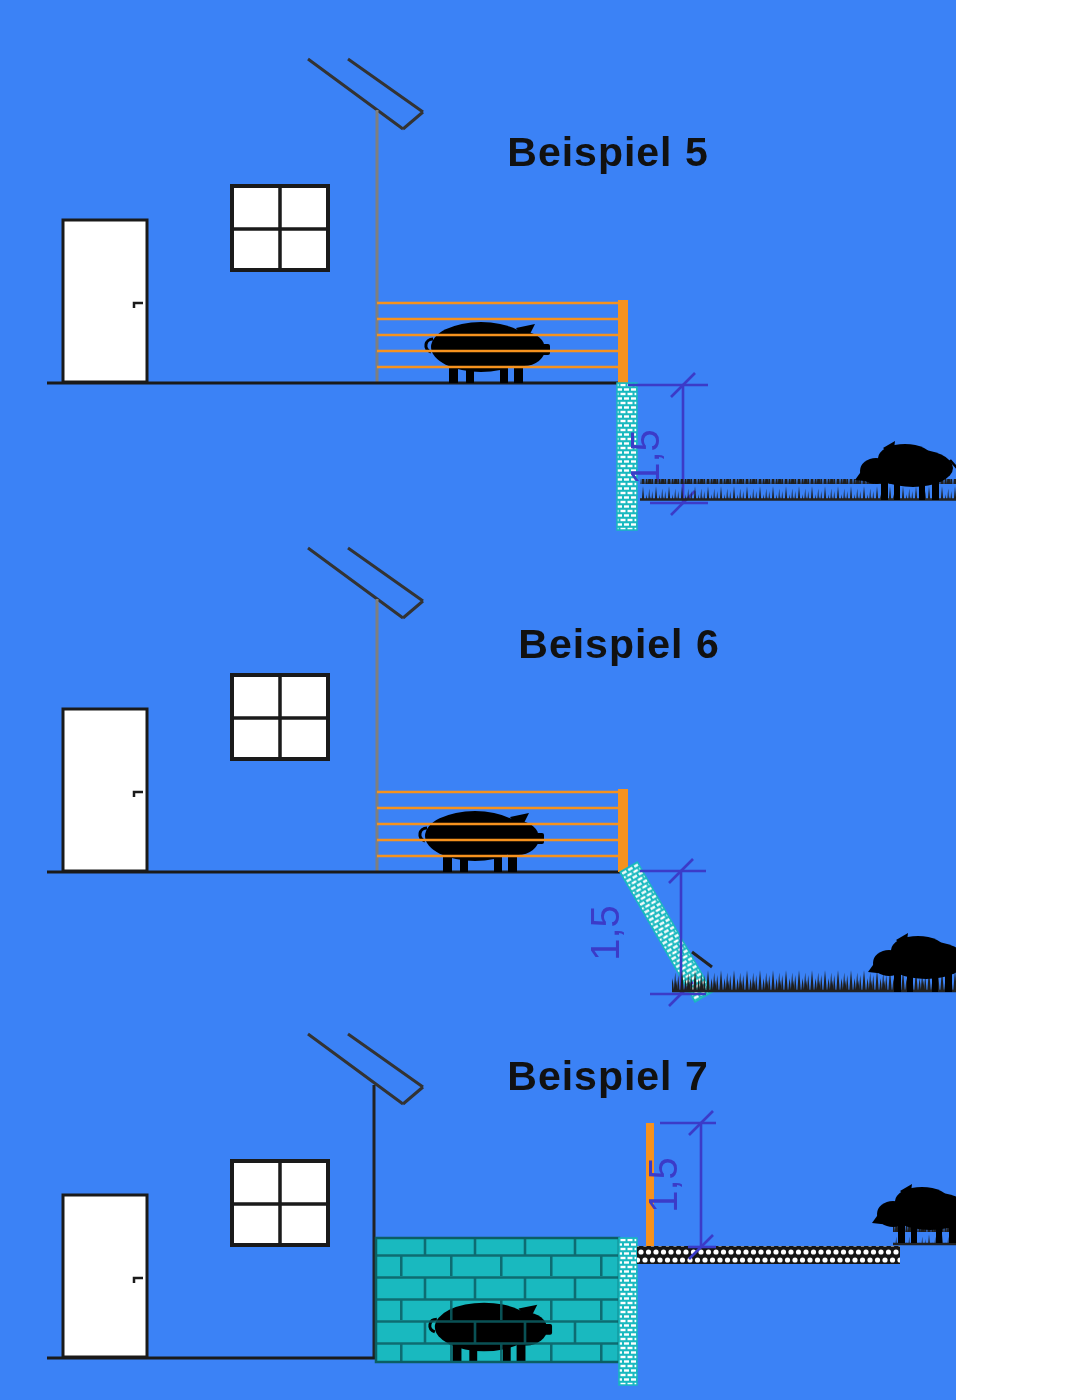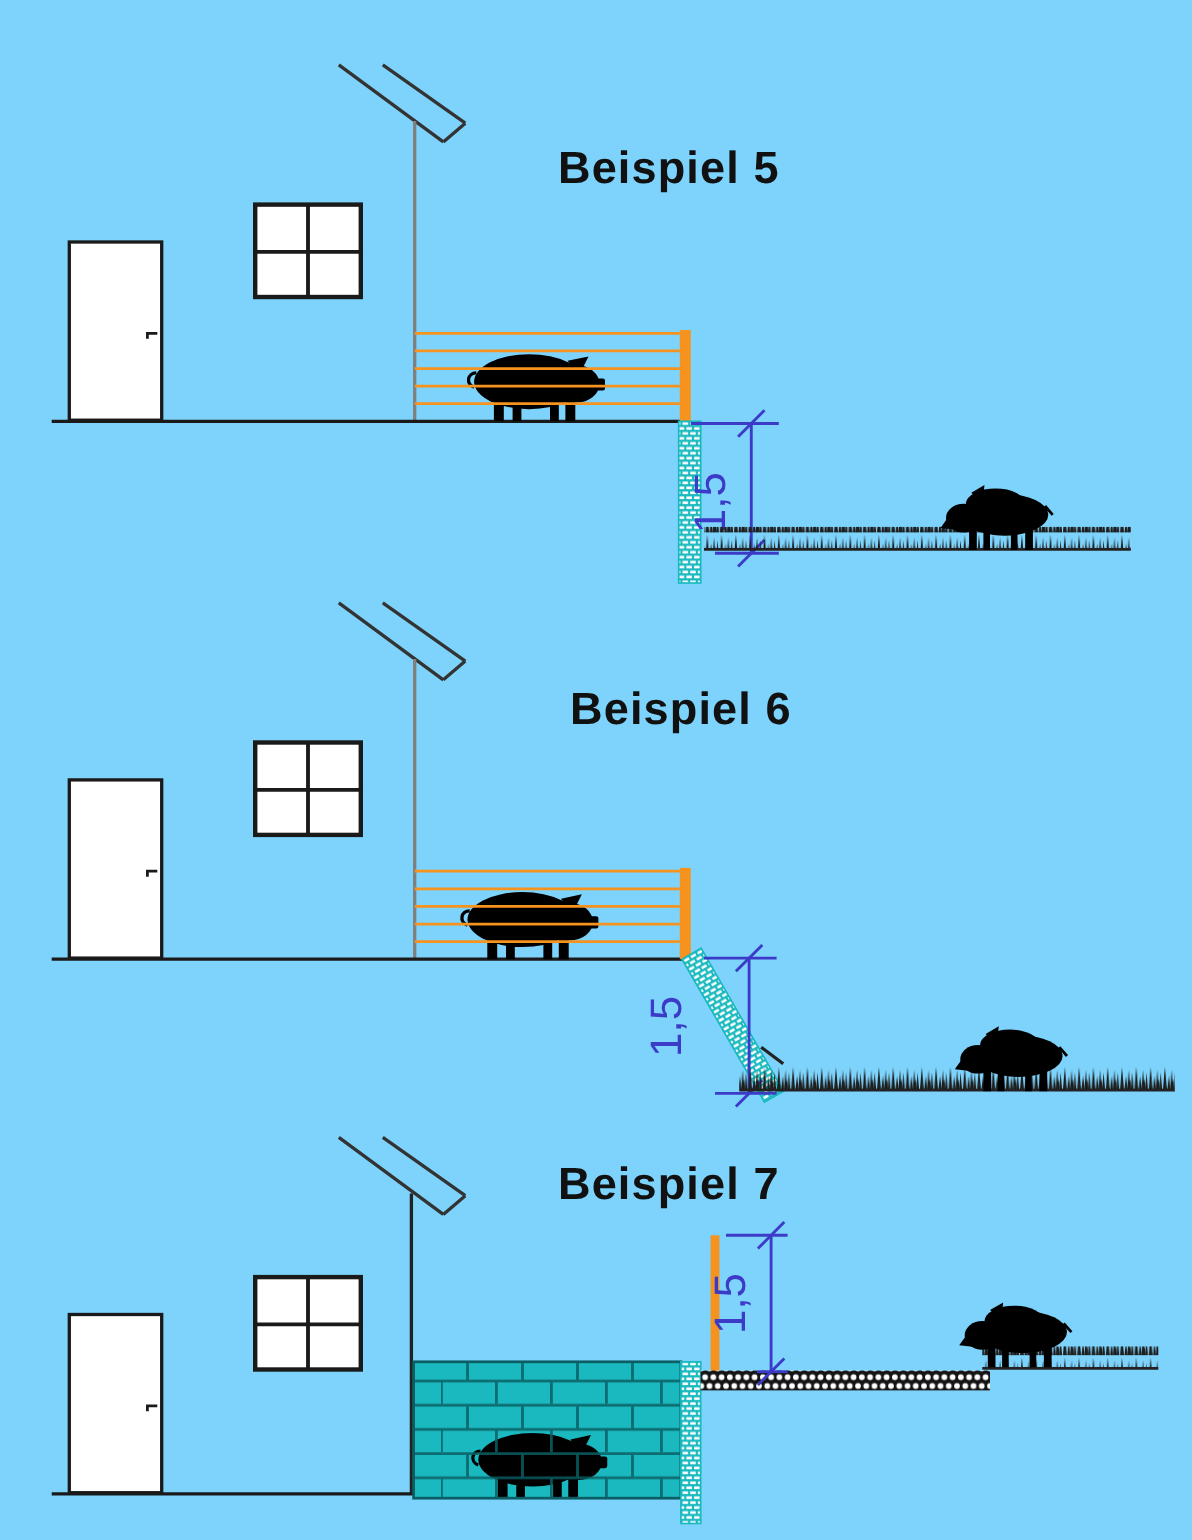--- a/index.html
+++ b/index.html
@@ -1,19 +1,19 @@
 <!DOCTYPE html>
 <html><head>
 <meta charset="utf-8">
 <style>
   html,body{margin:0;padding:0;background:#ffffff;}
   .canvas{
     position:relative;
-    width:1084px;height:1400px;
-    background:#7dd3fc;
+    width:956px;height:1400px;
+    background:#3b82f6;
     font-family:"Liberation Sans", sans-serif;
     overflow:hidden;
   }
   svg{display:block;}
   .example-title{
     font-family:"Liberation Sans", sans-serif;
     font-size:41px;
     font-weight:bold;
     fill:#111111;
     letter-spacing:1px;

